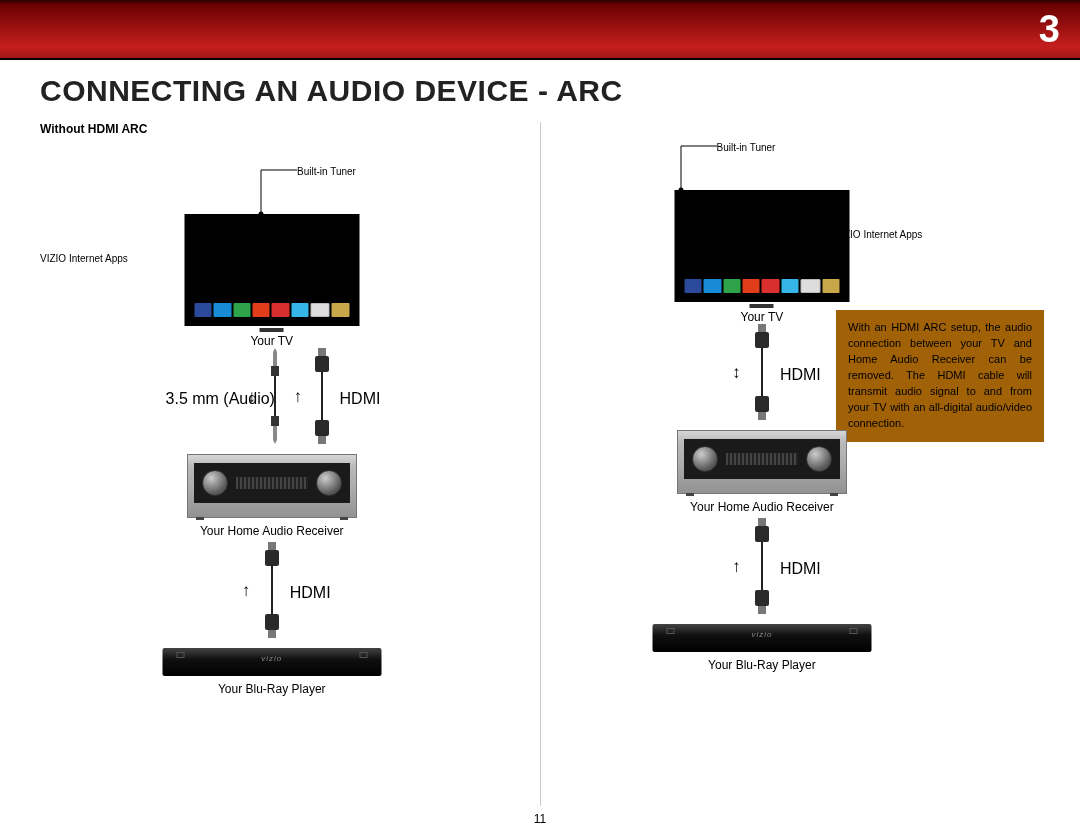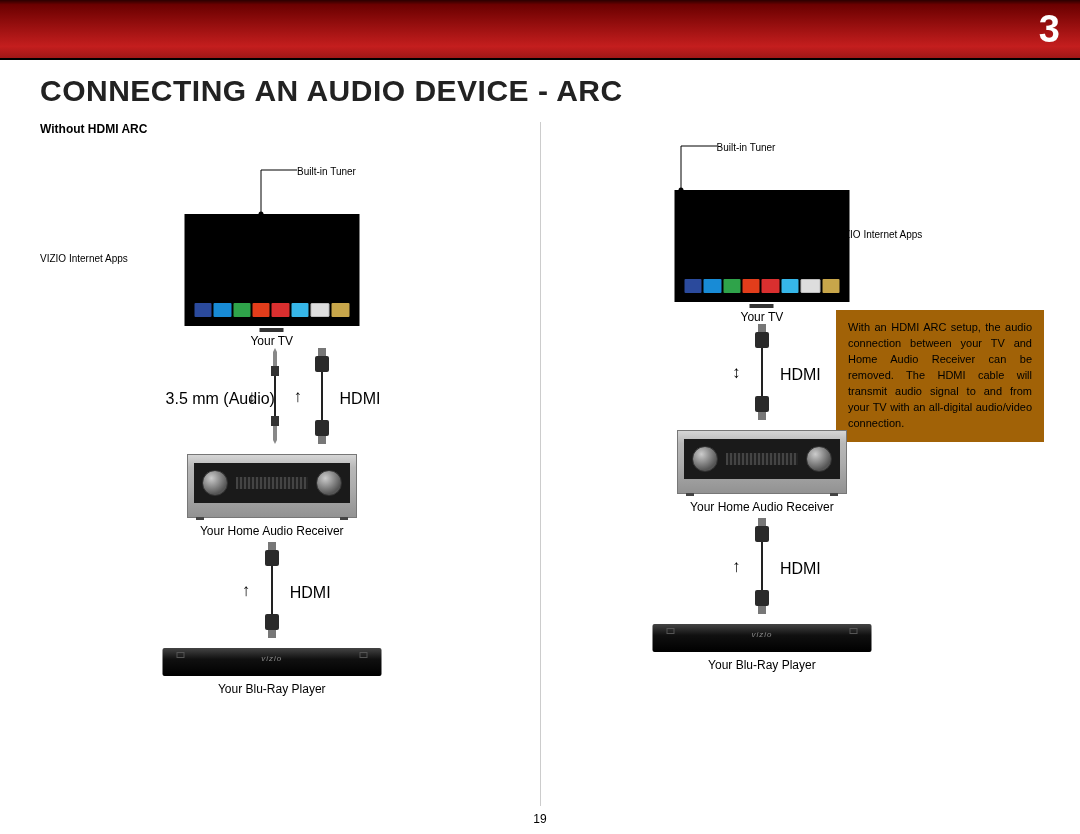--- a/index.html
+++ b/index.html
@@ -391,13 +391,13 @@
         <div class="slot"></div>
         <div class="logo">vizio</div>
         <div class="slot r"></div>
       </div>
       <div class="lbl" style="top:536px; left:40%;">Your Blu-Ray Player</div>
 
     </div>
   </div>
 </div>
 
-<div class="page-num">19</div>
+<div class="page-num">11</div>
 
 </body></html>

